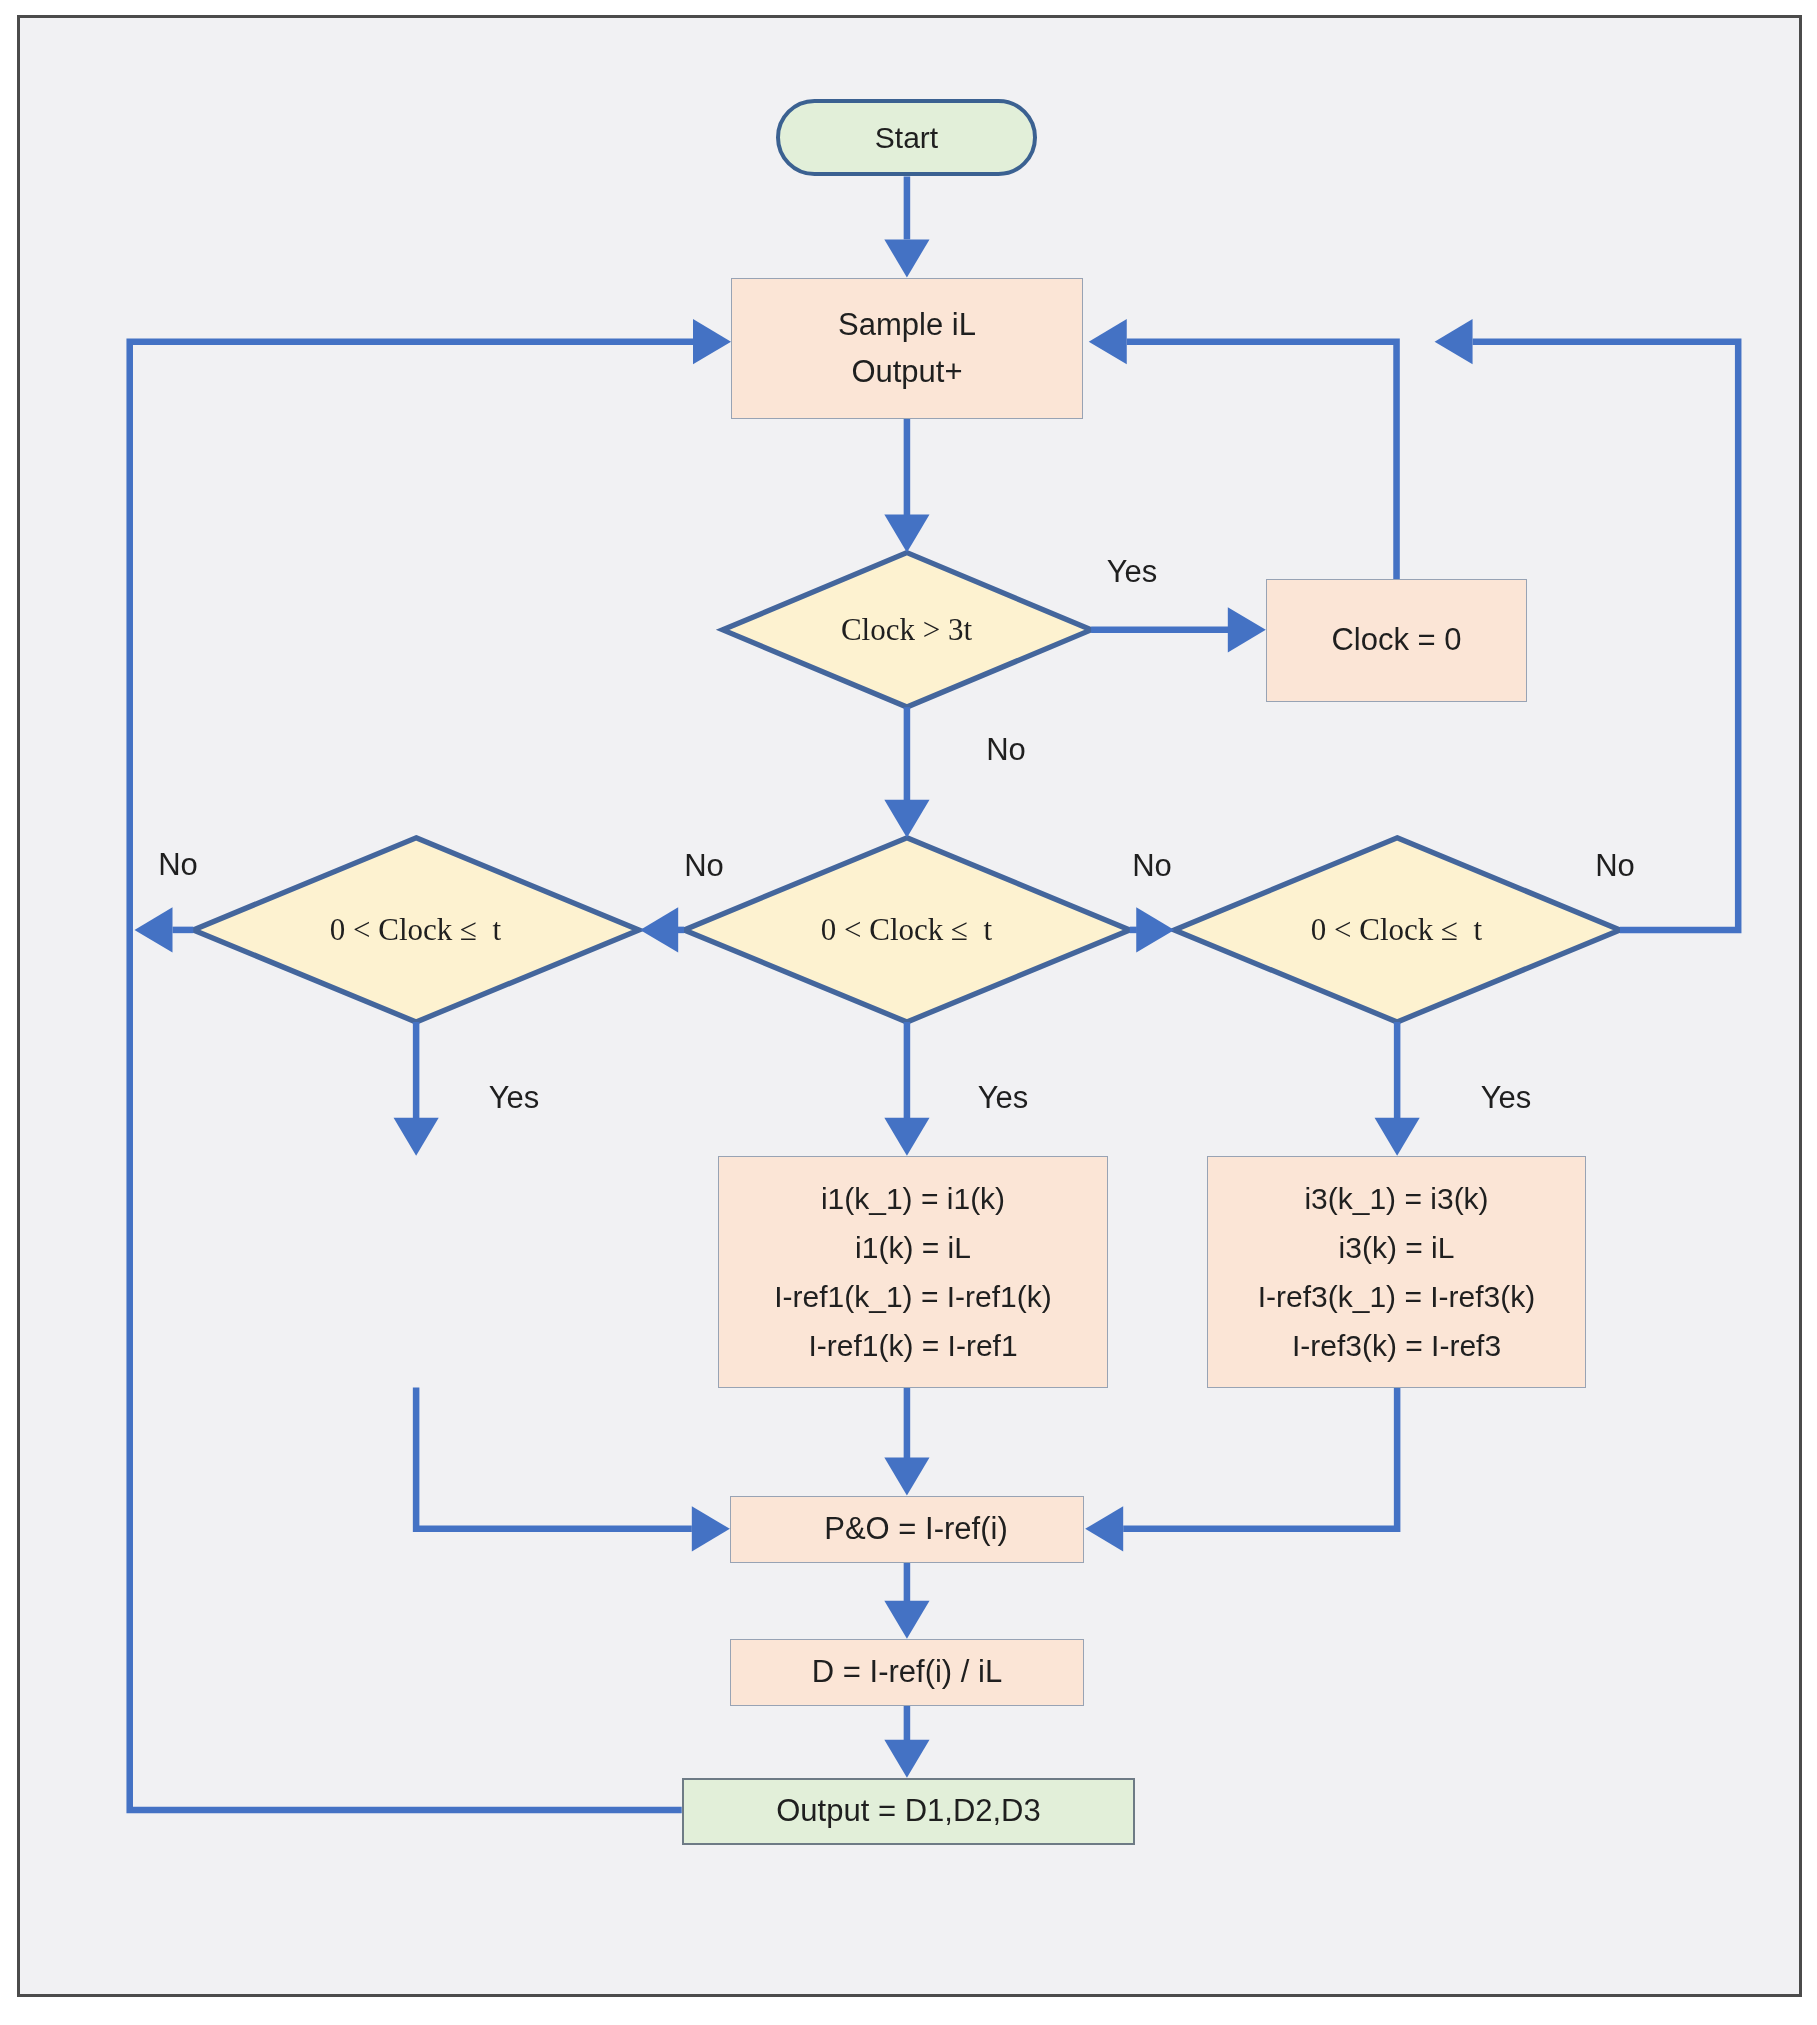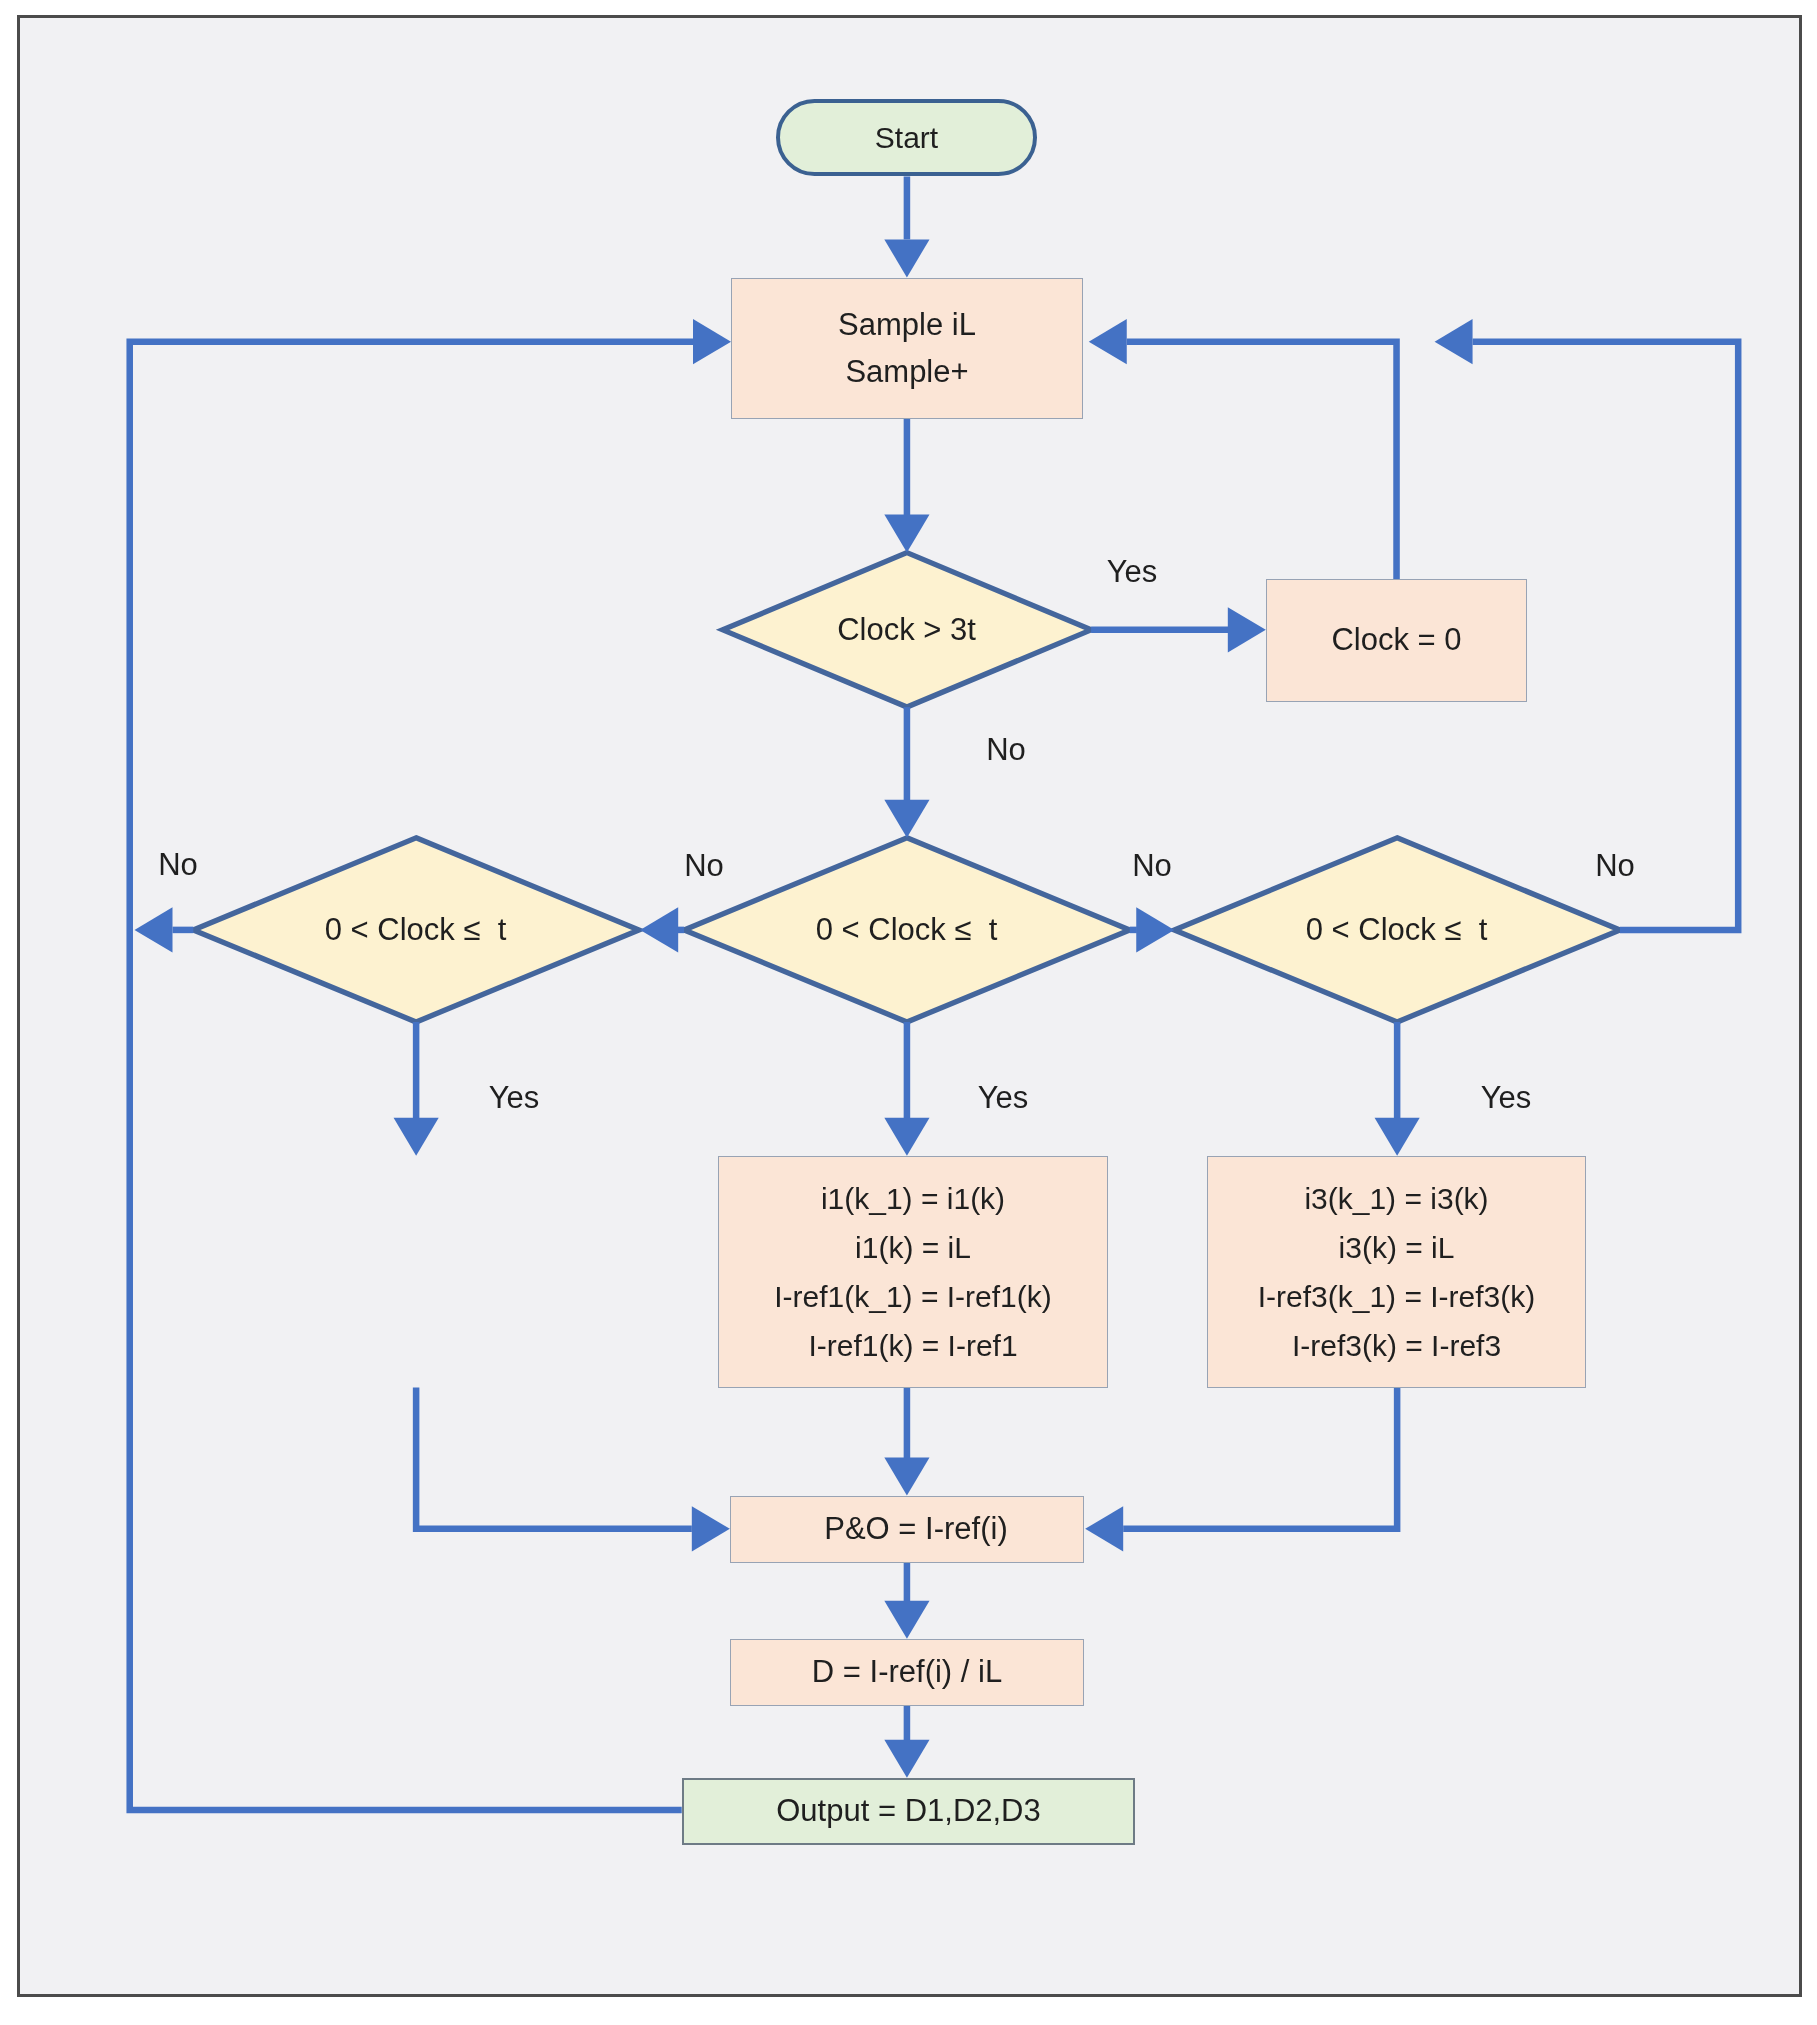--- a/index.html
+++ b/index.html
@@ -38,21 +38,21 @@
   }
   .terminal{
     background:var(--terminal_fill);border:4.8px solid var(--terminal_border);
     border-radius:42px;font-size:30px;
   }
   .process{background:var(--process_fill);border:1.8px solid var(--process_border);}
   .update-box{font-size:30px;line-height:49px;}
   .output-box{background:var(--output_fill);border:2.4px solid var(--output_border);}
   .diamond-label{
     position:absolute;z-index:2;display:flex;align-items:center;justify-content:center;
-    font-size:31px;white-space:pre;text-align:center;
+    font-size:31px;white-space:pre;text-align:center;font-family:Liberation Serif, serif;
   }
   .edge-label{
     position:absolute;z-index:2;transform:translate(-50%,-50%);
     font-size:31px;white-space:nowrap;
   }
 </style>
 </head>
 <body>
 
 <div class="canvas">
@@ -120,21 +120,21 @@
     <path class="edge" d="M1147 3046 H218 V575 H1166"></path>
     <polygon class="arrow-head" points="1230,575 1166,537 1166,613"></polygon>
   </svg>
 
   <div class="node terminal" style="left:776px;top:99px;width:261px;height:77px;">
     <span>Start</span>
   </div>
 
   <div class="node process" style="left:731px;top:278px;width:352px;height:141px;">
     <div>Sample iL</div>
-    <div>Sample+</div>
+    <div>Output+</div>
   </div>
 
   <div class="diamond-label" style="left:758px;top:608px;width:297px;height:44px;">Clock &gt; 3t</div>
 
   <div class="node process" style="left:1266px;top:579px;width:261px;height:123px;">
     <span>Clock = 0</span>
   </div>
 
   <div class="diamond-label" style="left:267px;top:907px;width:297px;height:45px;">0 &lt; Clock ≤  t</div>
   <div class="diamond-label" style="left:758px;top:907px;width:297px;height:45px;">0 &lt; Clock ≤  t</div>

